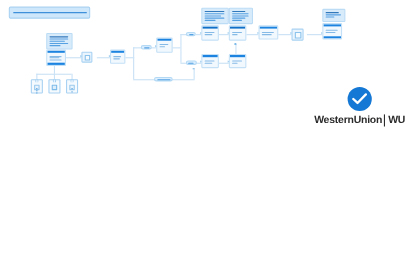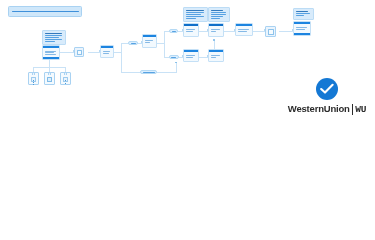--- a/index.html
+++ b/index.html
@@ -205,21 +205,20 @@
     font-size: 9.5px;
     font-weight: bold;
     color: #2b2b2b;
     letter-spacing: -0.2px;
     white-space: nowrap;
   }
   #logo-text .wu {
     border-left: 1.2px solid #2b2b2b;
     padding-left: 2.5px;
     margin-left: 2px;
-    font-family: Liberation Mono, monospace;
   }
 </style>
 </head>
 <body>
 
 <div id="canvas">
 
   <div id="title-banner">
     <div class="ln"></div>
   </div>

